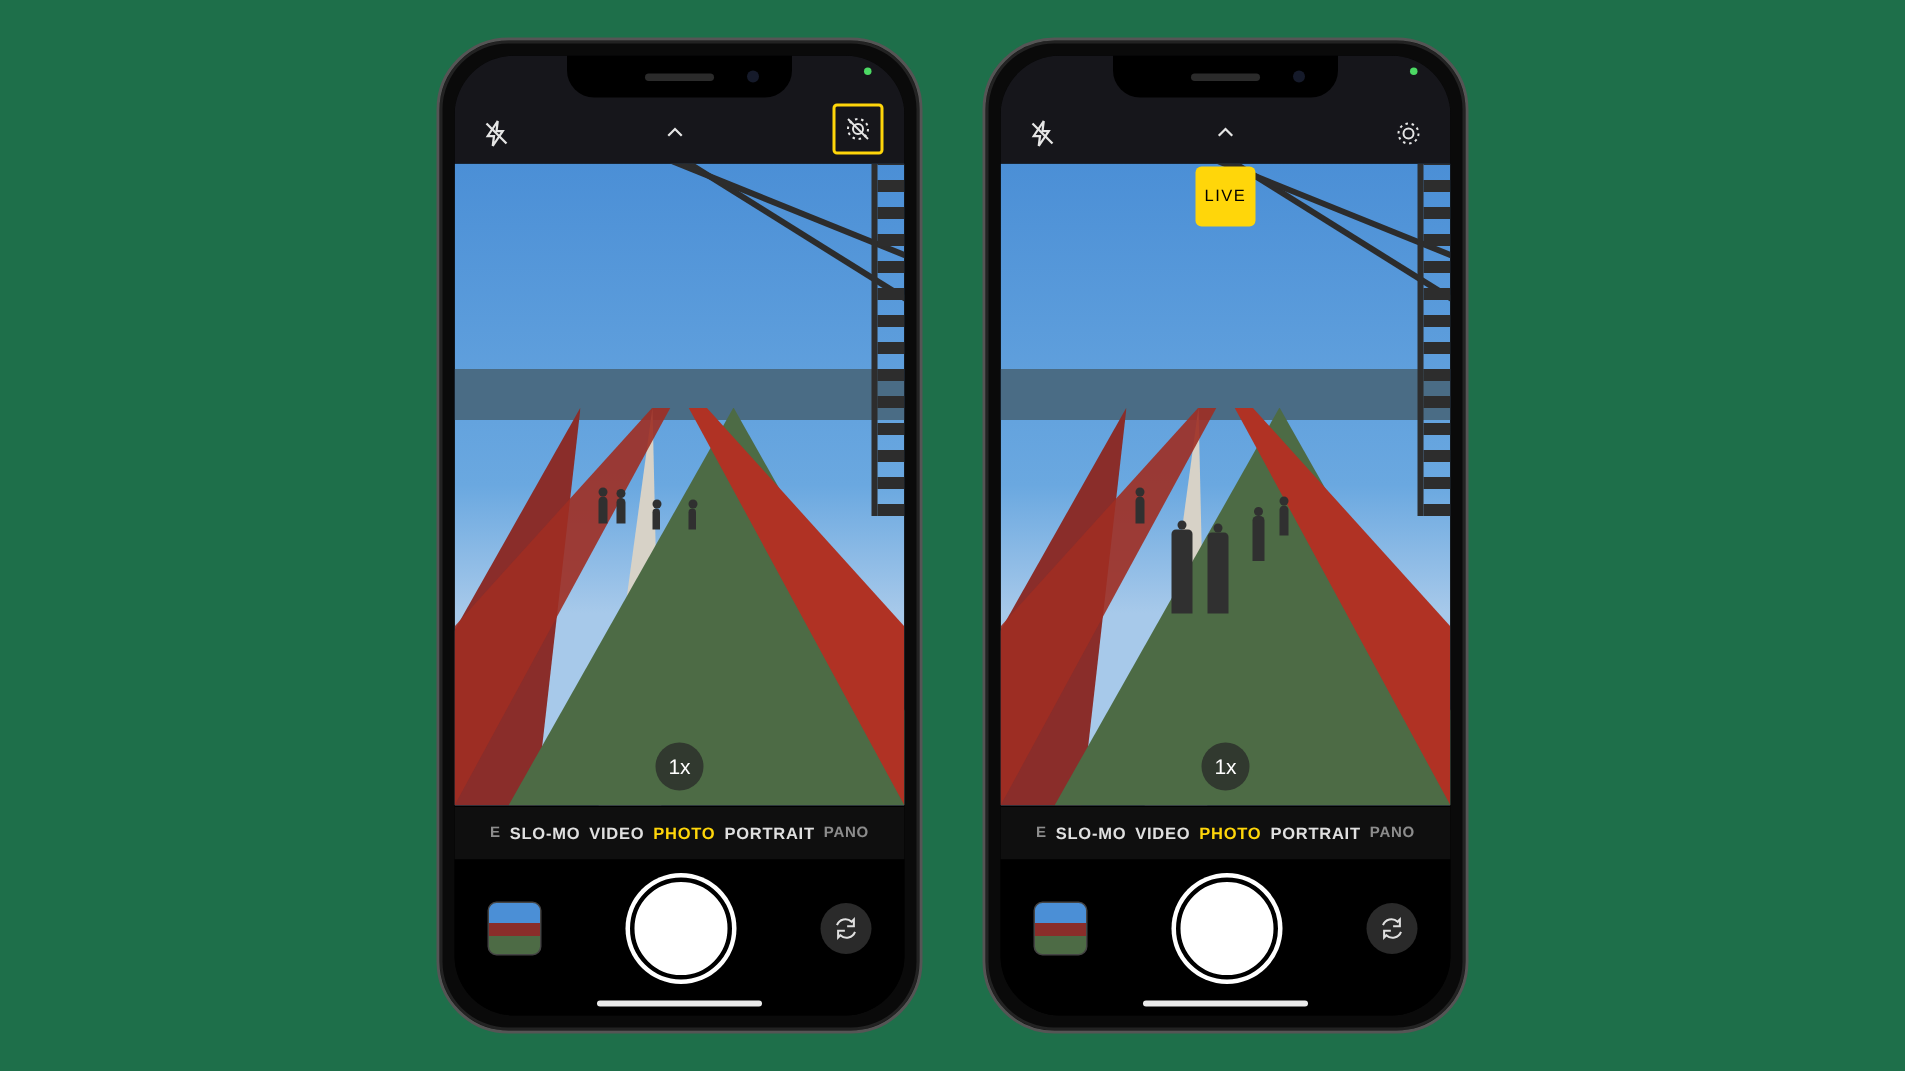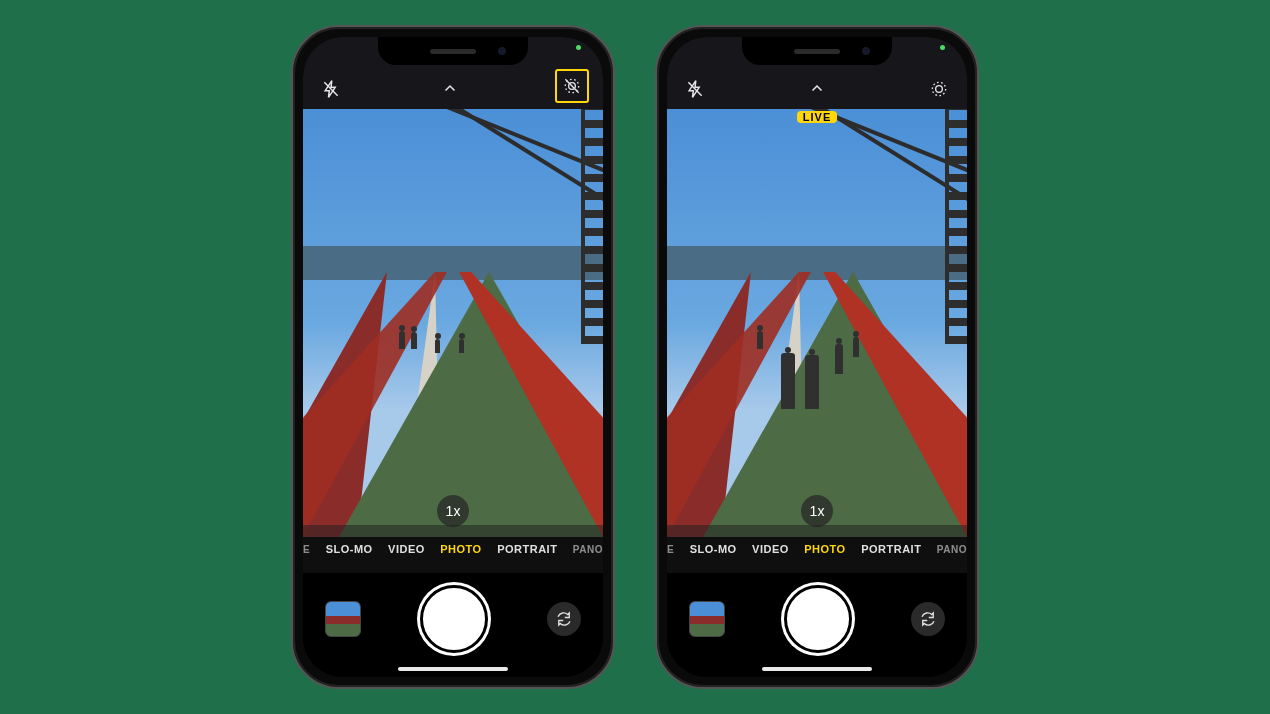--- a/index.html
+++ b/index.html
@@ -139,23 +139,23 @@
     left: 0;
     right: 0;
     display: flex;
     justify-content: center;
     z-index: 30;
   }
   .live-badge {
     background: #ffd60a;
     color: #000;
     font-size: 11px;
-    font-weight: 700;
+    font-weight: 400;
     letter-spacing: 1px;
-    padding: 0 6px;
+    padding: 14px 6px;
     border-radius: 4px;
     text-align: right;
   }
 
   
   .viewfinder {
     position: absolute;
     top: 72px;
     left: 0;
     right: 0;
@@ -285,25 +285,25 @@
     justify-content: center;
     cursor: pointer;
   }
 
   
   .mode-row {
     position: absolute;
     bottom: 104px;
     left: 0;
     right: 0;
-    height: 48px;
+    height: 35px;
     background: rgba(30,30,30,0.5);
     display: flex;
     align-items: center;
-    justify-content: space-between;
+    justify-content: center;
     gap: 6px;
     z-index: 30;
   }
   .mode {
     font-size: 11px;
     font-weight: 600;
     letter-spacing: 0.5px;
     color: #e0e0e0;
     cursor: pointer;
     white-space: nowrap;

